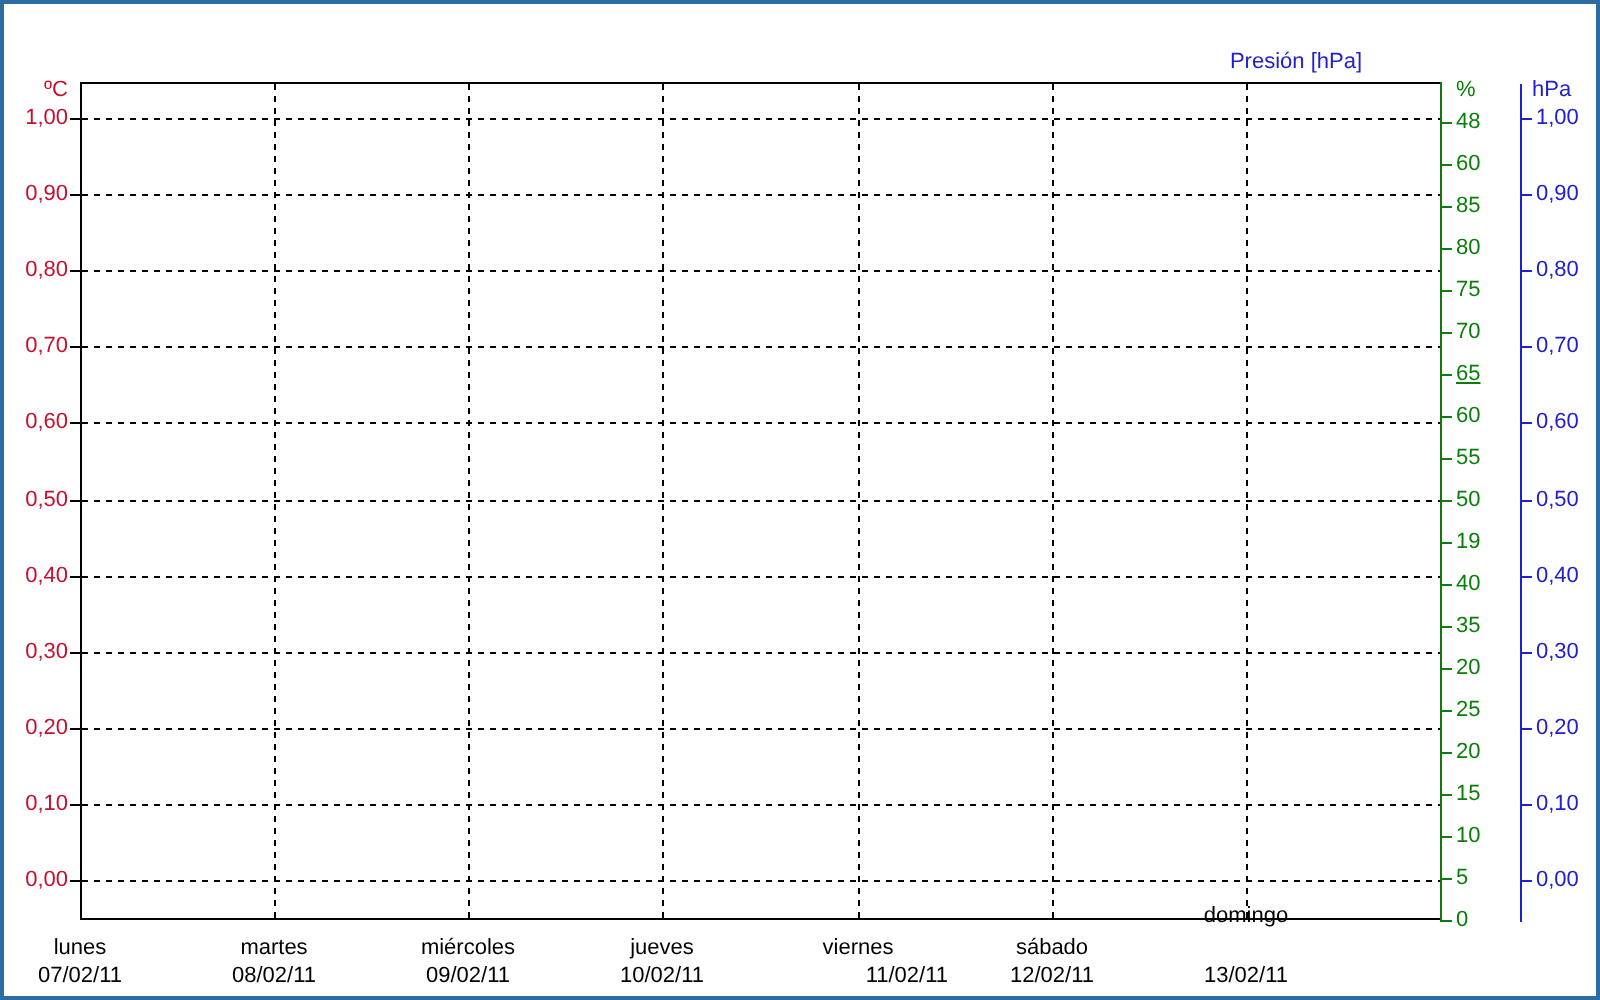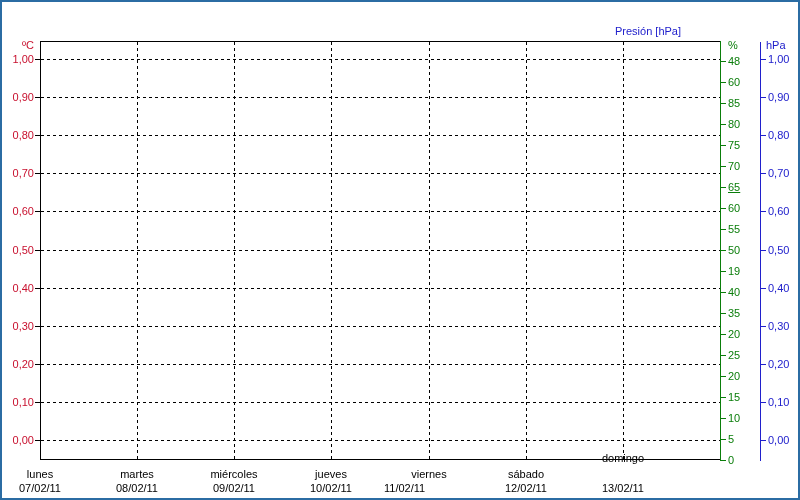--- a/index.html
+++ b/index.html
@@ -145,18 +145,18 @@
     <div class="abs" style="position: absolute; left: 623px; top: 42px; height: 418px; width: 1px; background: repeating-linear-gradient(rgb(0, 0, 0) 0px, rgb(0, 0, 0) 3px, transparent 3px, transparent 6px);"></div>
     <div class="lbl" style="position: absolute; left: -5px; top: 468px; width: 90px; text-align: center;">lunes</div>
     <div class="lbl" style="position: absolute; left: -5px; top: 482px; width: 90px; text-align: center;">07/02/11</div>
     <div class="lbl" style="position: absolute; left: 92px; top: 468px; width: 90px; text-align: center;">martes</div>
     <div class="lbl" style="position: absolute; left: 92px; top: 482px; width: 90px; text-align: center;">08/02/11</div>
     <div class="lbl" style="position: absolute; left: 189px; top: 468px; width: 90px; text-align: center;">miércoles</div>
     <div class="lbl" style="position: absolute; left: 189px; top: 482px; width: 90px; text-align: center;">09/02/11</div>
     <div class="lbl" style="position: absolute; left: 286px; top: 468px; width: 90px; text-align: center;">jueves</div>
     <div class="lbl" style="position: absolute; left: 286px; top: 482px; width: 90px; text-align: center;">10/02/11</div>
     <div class="lbl" style="position: absolute; left: 384px; top: 468px; width: 90px; text-align: center;">viernes</div>
-    <div class="lbl" style="position: absolute; left: 384px; top: 482px; width: 90px; text-align: left;">11/02/11</div>
+    <div class="lbl" style="position: absolute; left: 384px; top: 482px; width: 90px; text-align: right;">11/02/11</div>
     <div class="lbl" style="position: absolute; left: 481px; top: 468px; width: 90px; text-align: center;">sábado</div>
     <div class="lbl" style="position: absolute; left: 481px; top: 482px; width: 90px; text-align: center;">12/02/11</div>
     <div class="lbl" style="position: absolute; left: 578px; top: 452px; width: 90px; text-align: center;">domingo</div>
     <div class="lbl" style="position: absolute; left: 578px; top: 482px; width: 90px; text-align: center;">13/02/11</div>
   </div>
 
 </body></html>

